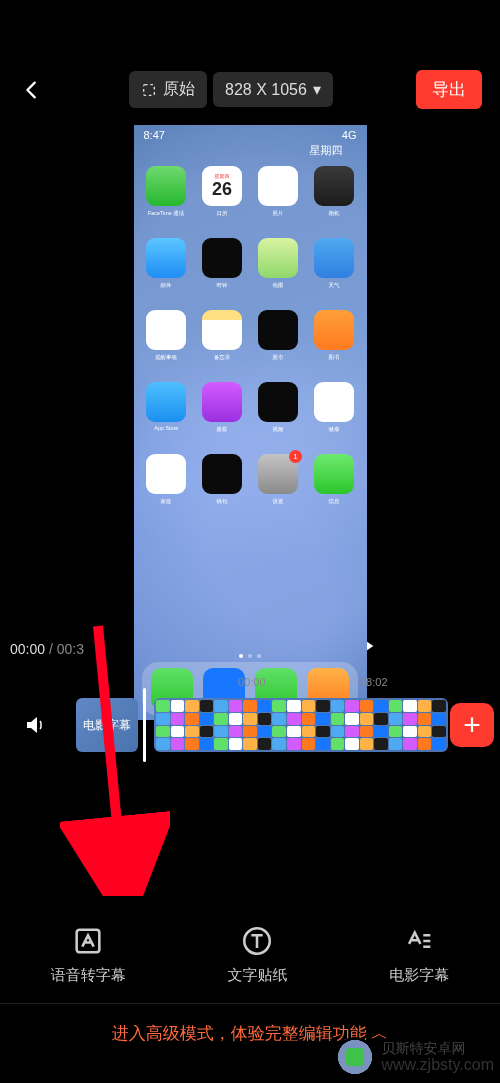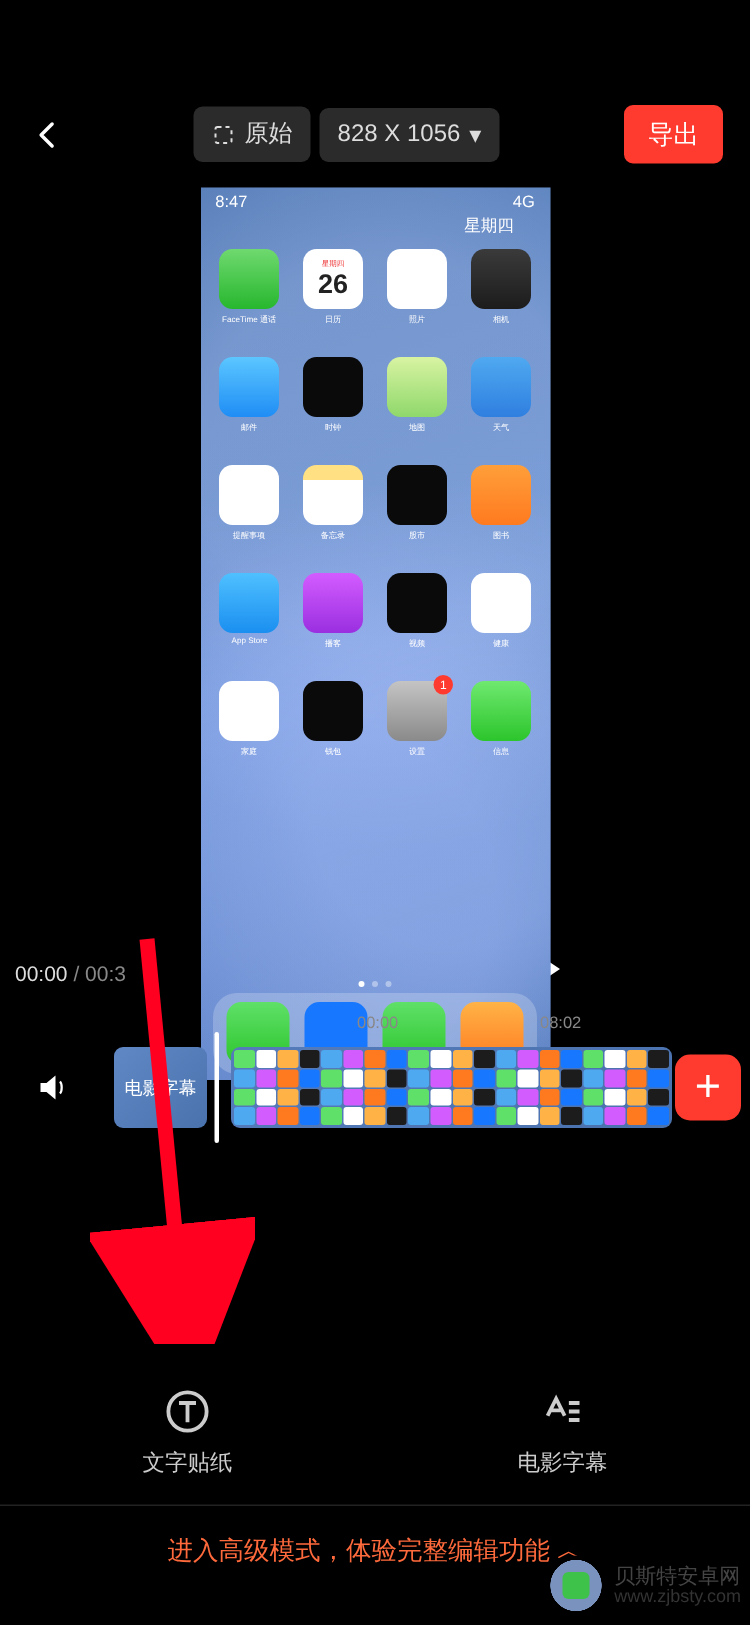--- a/index.html
+++ b/index.html
@@ -40,21 +40,21 @@
   .add-btn { position: absolute; right: 6px; top: 50%; transform: translateY(-50%); width: 44px; height: 44px; background: #ff3b2f; border-radius: 10px; display: flex; align-items: center; justify-content: center; color: #fff; font-size: 30px; }
   .arrow { position: absolute; pointer-events: none; z-index: 50; }
   .tool-row { position: absolute; bottom: 98px; left: 0; right: 0; display: flex; justify-content: space-around; color: #ccc; }
   .tool { display: flex; flex-direction: column; align-items: center; gap: 8px; font-size: 15px; }
   .tool svg { stroke: #ccc; fill: none; }
   .advanced { position: absolute; bottom: 38px; left: 0; right: 0; text-align: center; color: #ff6a3c; font-size: 17px; padding-top: 18px; border-top: 1px solid #222; }
   .watermark { position: absolute; bottom: 6px; right: 6px; display: flex; align-items: center; gap: 6px; color: #444; }
   .wm-logo { width: 40px; height: 40px; background: radial-gradient(circle,#7a92be 60%,#000 61%); border-radius: 50%; position: relative; }
   .wm-logo::after { content:""; position: absolute; inset: 11px; background: #3ec24a; border-radius: 4px; }
   .wm-text { display: flex; flex-direction: column; font-size: 14px; line-height: 1.1; }
-  .wm-text .en { font-size: 12px; color: #333; }
+  .wm-text .en { font-size: 16px; color: #333; }
 </style>
 </head>
 <body>
 
 <div class="top-bar">
   <div class="back-btn">
     <svg viewBox="0 0 24 24" width="22" height="22">
         <path d="M15 4 L7 12 L15 20" stroke="#fff" stroke-width="2.5" fill="none" stroke-linecap="round" stroke-linejoin="round"></path>
       </svg>
   </div>
@@ -307,20 +307,27 @@
       <marker id="ah" markerWidth="14" markerHeight="14" refX="6" refY="6" orient="auto">
         <path d="M0,0 L12,6 L0,12 z" fill="#ff0020"></path>
       </marker>
     </defs>
   <line x1="38" y1="10" x2="62" y2="260" stroke="#ff0020" stroke-width="10" marker-end="url(#ah)"></line>
 </svg>
 
 <div class="tool-row">
   <div class="tool">
     <svg width="34" height="34" viewBox="0 0 24 24">
+        <rect x="4" y="4" width="16" height="16" rx="2" stroke-width="1.8"></rect>
+        <path d="M8 16 L12 8 L16 16 M9.5 13 H14.5" stroke-width="1.8"></path>
+      </svg>
+    <span>语音转字幕</span>
+  </div>
+  <div class="tool">
+    <svg width="34" height="34" viewBox="0 0 24 24">
         <circle cx="12" cy="12" r="9" stroke-width="1.8"></circle>
         <path d="M8 8 H16 M12 8 V17" stroke-width="1.8"></path>
       </svg>
     <span>文字贴纸</span>
   </div>
   <div class="tool">
     <svg width="34" height="34" viewBox="0 0 24 24">
         <path d="M5 14 L9 6 L13 14 M6 11.5 H12" stroke-width="1.8"></path>
         <path d="M15 8 H20 M15 12 H20 M15 16 H20" stroke-width="1.8"></path>
       </svg>

